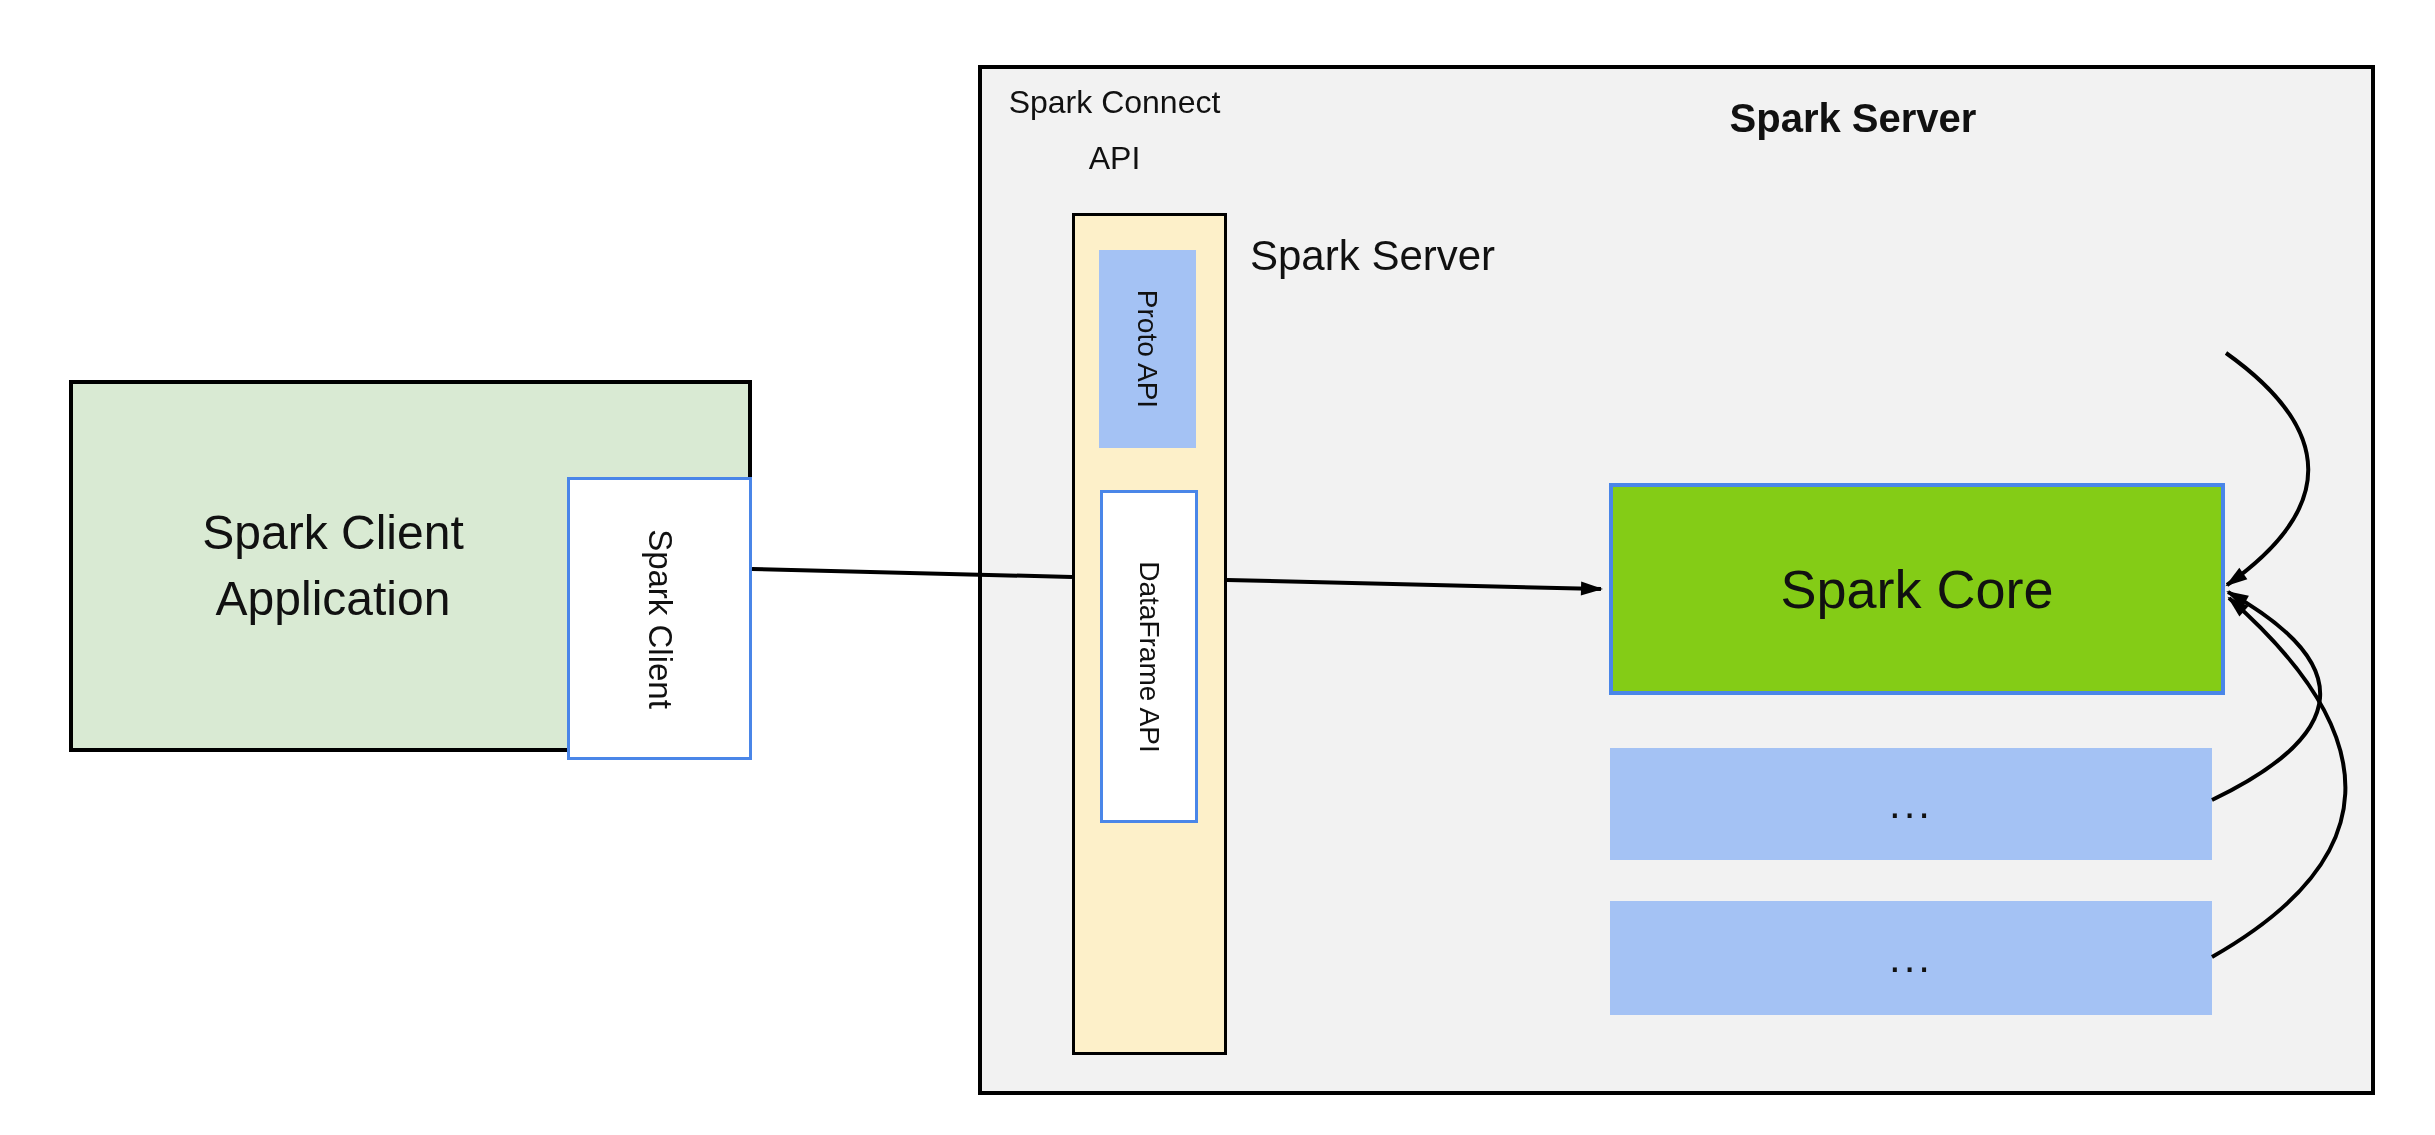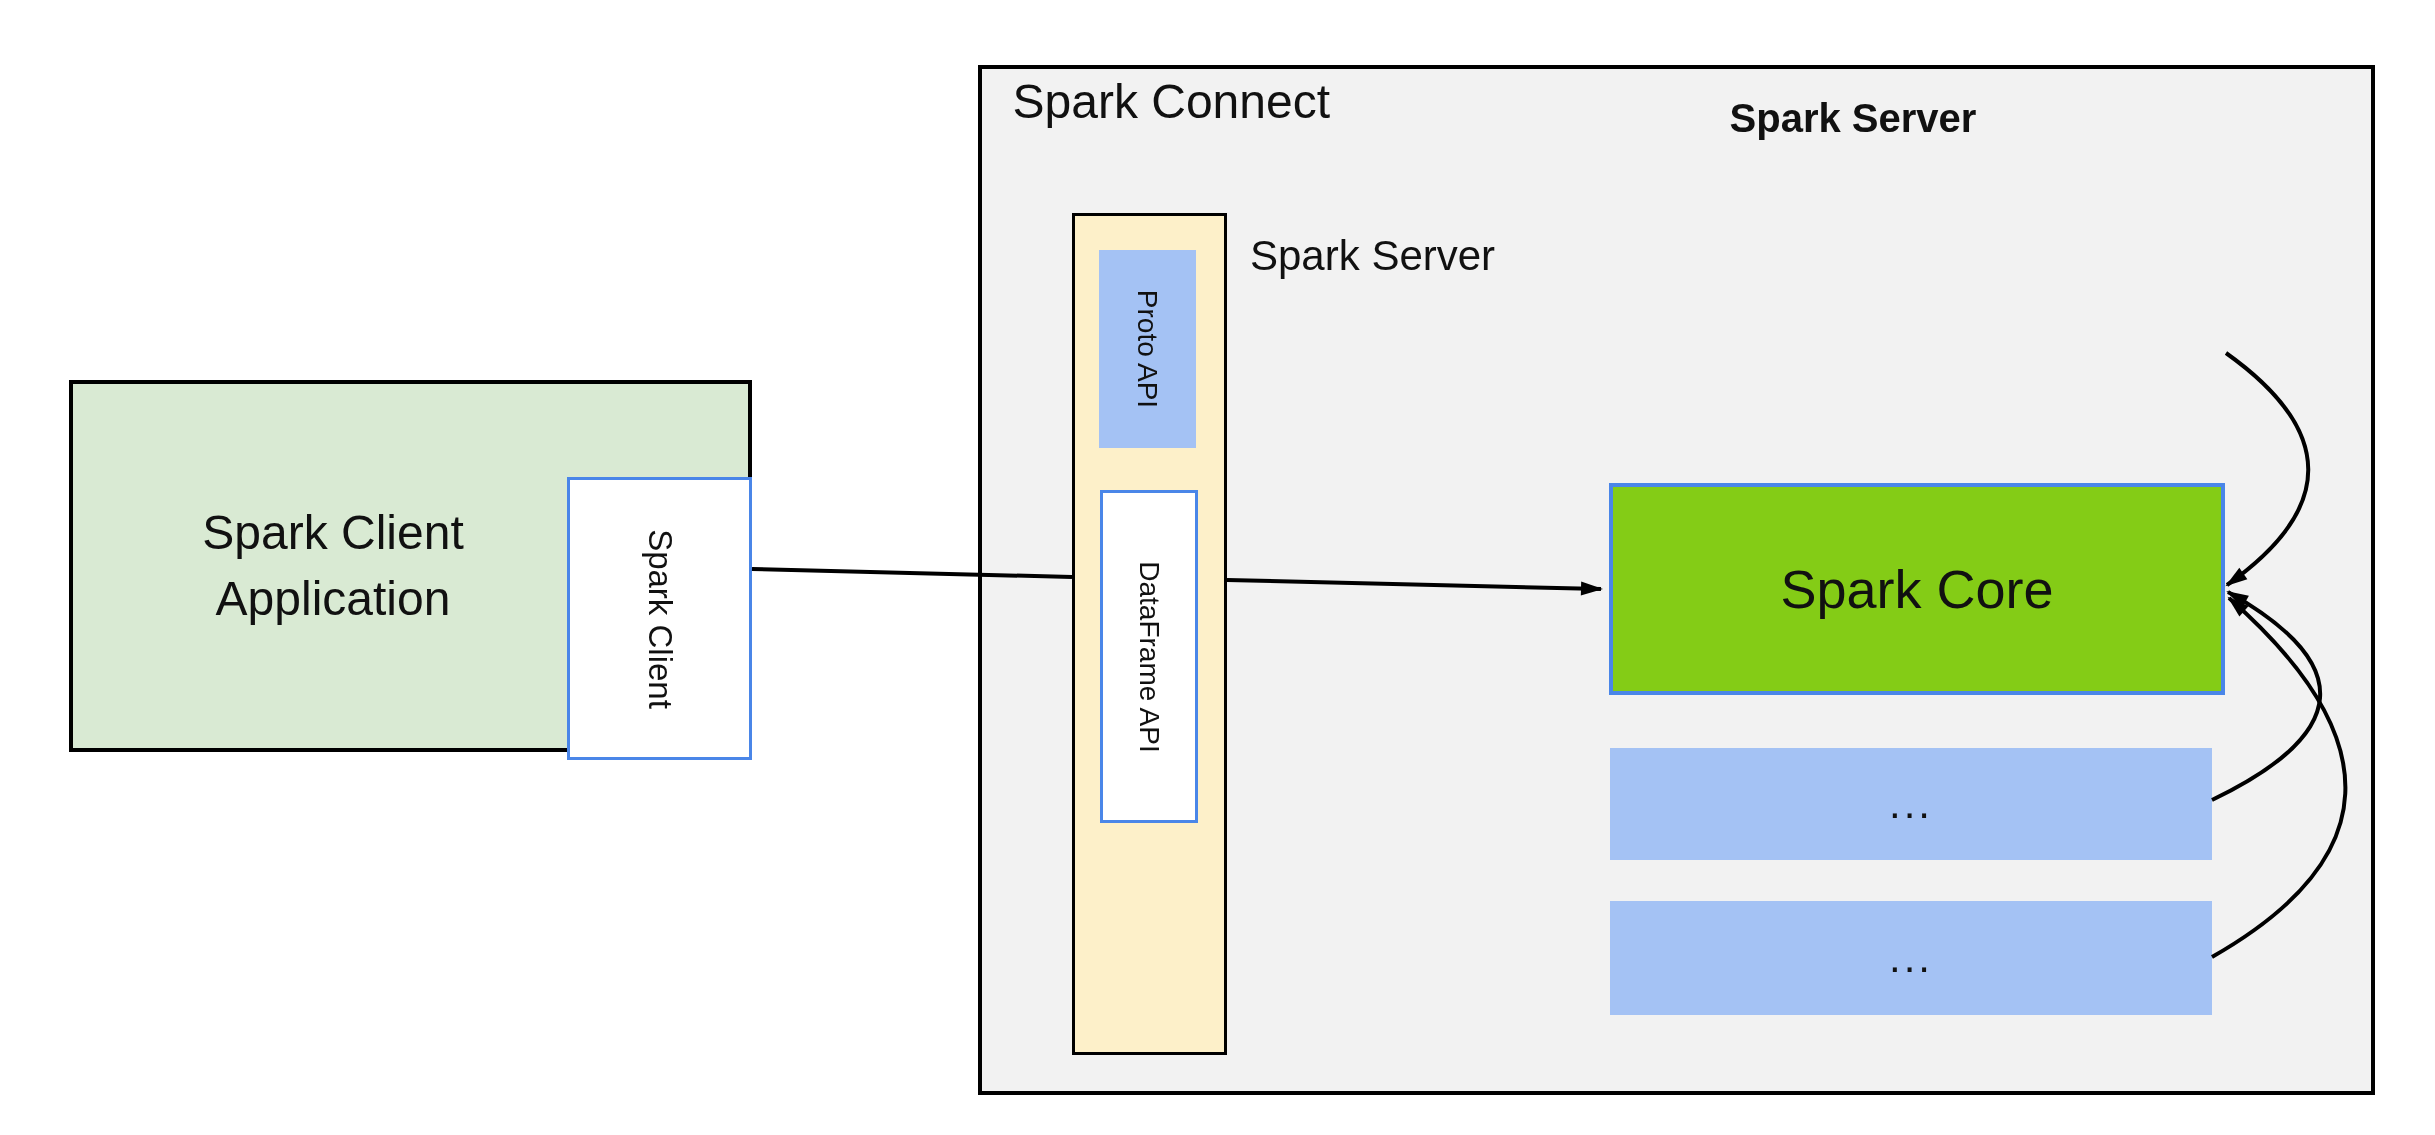--- a/index.html
+++ b/index.html
@@ -58,24 +58,24 @@
 
   
   #gray-box {
     left: 978px; top: 65px; width: 1397px; height: 1030px;
     background: var(--gray-fill);
     border: 4px solid var(--stroke-black);
     box-sizing: border-box;
     z-index: 0;
   }
   #connect-api-title {
-    left: 995px; top: 74px; width: 335px;
-    font-size: 48px;
+    left: 947px; top: 74px; width: 335px;
+    font-size: 32px;
     line-height: 56px;
-    text-align: right;
+    text-align: center;
     z-index: 2;
   }
   #yellow-column {
     left: 1072px; top: 213px; width: 155px; height: 842px;
     background: var(--yellow-fill);
     border: 3px solid var(--stroke-black);
     box-sizing: border-box;
     z-index: 2;
   }
   #proto-api-box {
@@ -169,20 +169,21 @@
 
 
   <div id="spark-client-box" class="abs flex-center">
     <span class="vtext">Spark Client</span>
   </div>
 
   <div id="gray-box" class="abs"></div>
 
   <div id="connect-api-title" class="abs">
     <div>Spark Connect</div>
+    <div>API</div>
   </div>
 
   <div id="yellow-column" class="abs"></div>
 
   <div id="proto-api-box" class="abs flex-center">
     <span class="vtext">Proto API</span>
   </div>
 
   <div id="dataframe-api-box" class="abs flex-center">
     <span class="vtext">DataFrame API</span>

